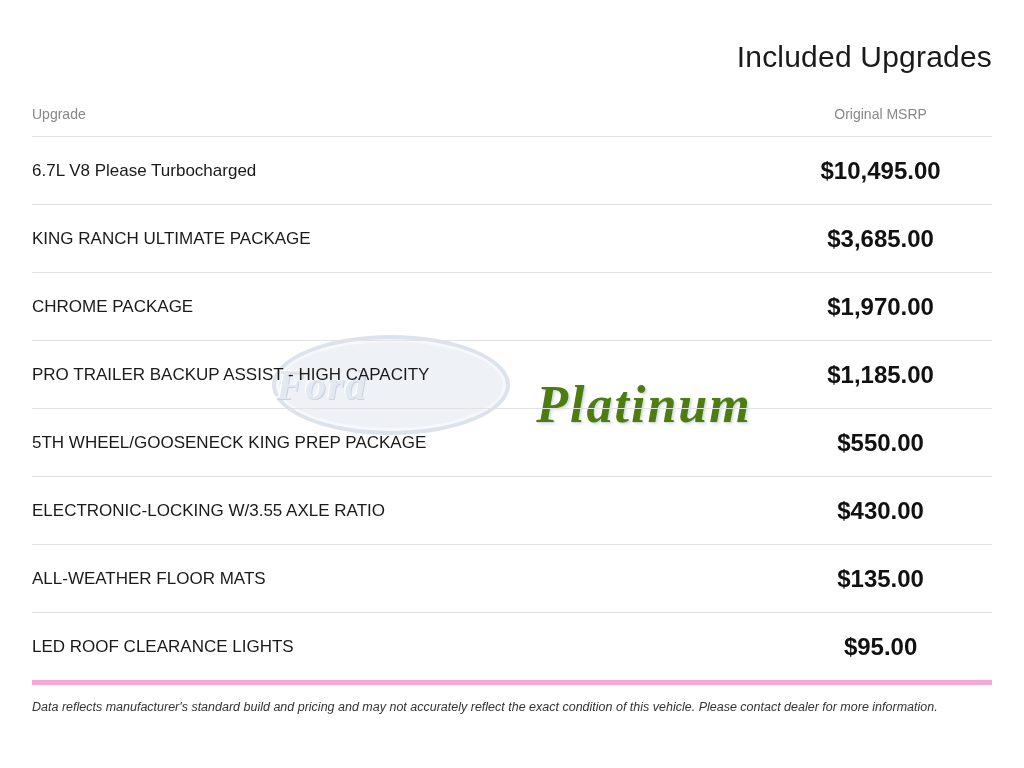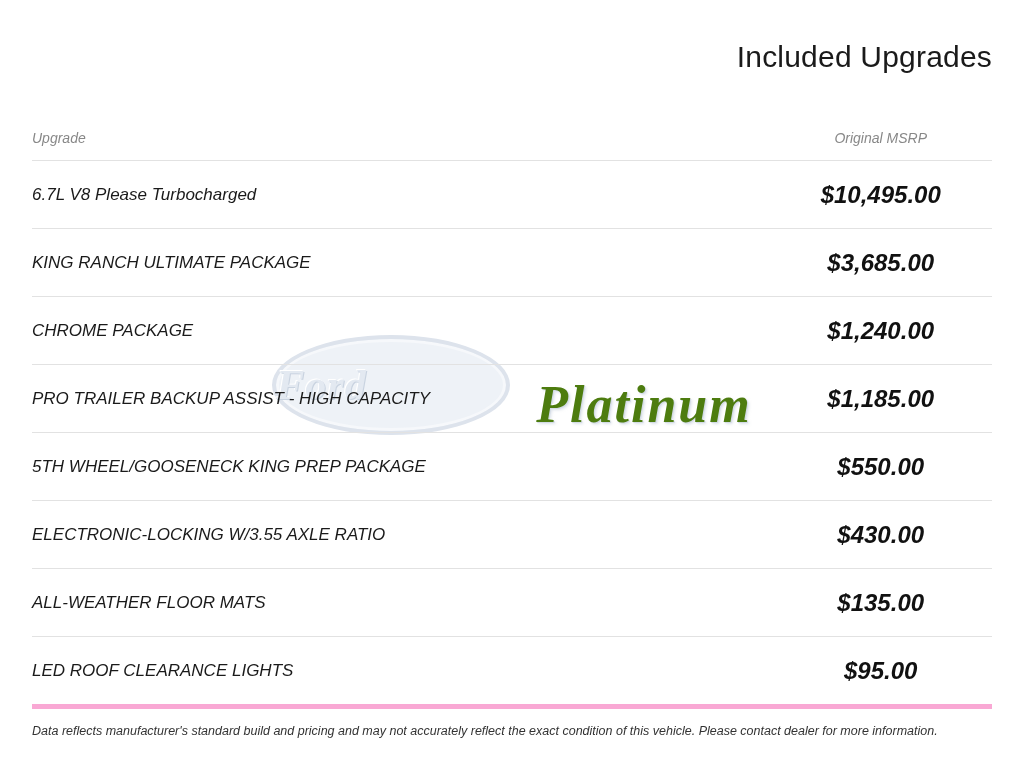--- a/index.html
+++ b/index.html
@@ -82,24 +82,23 @@
     font-weight: normal;
     color: #1a1a1a;
     padding-top: 40px;
     letter-spacing: 0.2px;
   }
 
   
   .table {
     position: relative;
     z-index: 2;
-    margin-top: 56px;
+    margin-top: 32px;
     width: 100%;
     border-collapse: collapse;
-    font-style: italic;
   }
   .table th {
     font-size: 14px;
     font-weight: normal;
     color: #888888;
     padding: 0 0 14px 0;
     border-bottom: 1px solid #e2e2e2;
   }
   .table th.col-upgrade { text-align: left; }
   .table th.col-msrp { text-align: center; }
@@ -161,21 +160,21 @@
       <tr>
         <td class="cell-name">6.7L V8 Please Turbocharged</td>
         <td class="cell-price">$10,495.00</td>
       </tr>
       <tr>
         <td class="cell-name">KING RANCH ULTIMATE PACKAGE</td>
         <td class="cell-price">$3,685.00</td>
       </tr>
       <tr>
         <td class="cell-name">CHROME PACKAGE</td>
-        <td class="cell-price">$1,240.00</td>
+        <td class="cell-price">$1,970.00</td>
       </tr>
       <tr>
         <td class="cell-name">PRO TRAILER BACKUP ASSIST - HIGH CAPACITY</td>
         <td class="cell-price">$1,185.00</td>
       </tr>
       <tr>
         <td class="cell-name">5TH WHEEL/GOOSENECK KING PREP PACKAGE</td>
         <td class="cell-price">$550.00</td>
       </tr>
       <tr>

